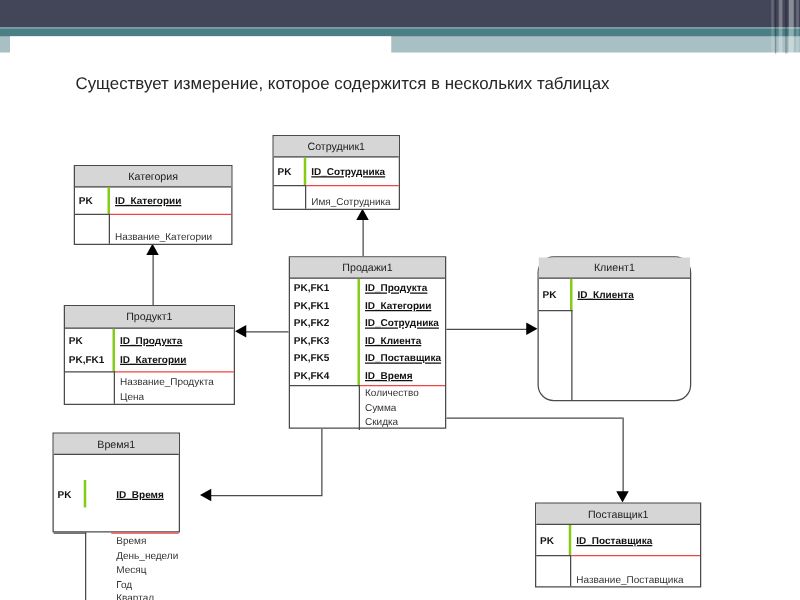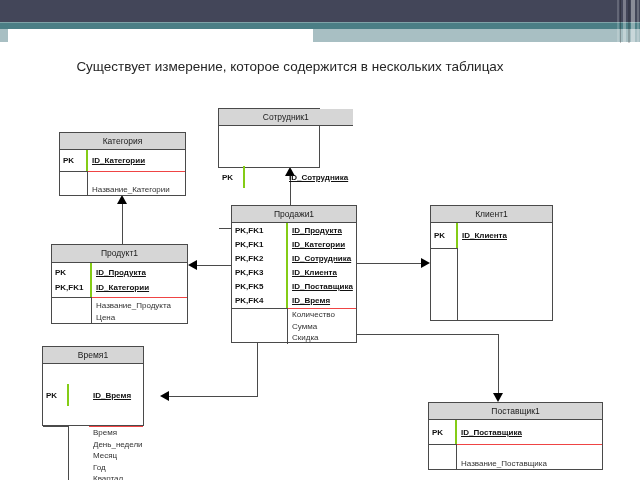--- a/index.html
+++ b/index.html
@@ -14,21 +14,21 @@
   .stripe{position:absolute;top:0;height:43px;}
   .s1{left:617px;width:2px;background:rgba(255,255,255,0.18);}
   .s2{left:620px;width:1px;background:rgba(0,0,0,0.25);}
   .s3{left:623px;width:3px;background:rgba(255,255,255,0.30);}
   .s4{left:628px;width:2px;background:rgba(0,0,0,0.18);}
   .s5{left:631px;width:4px;background:rgba(255,255,255,0.38);}
   .s6{left:637px;width:2px;background:rgba(255,255,255,0.20);}
 
   .slide-title{position:absolute;left:35px;top:26px;font-size:24px;font-weight:bold;
                color:#2134c7;letter-spacing:0px;white-space:nowrap;}
-  .slide-subtitle{position:absolute;left:16px;top:59px;width:548px;text-align:center;
+  .slide-subtitle{position:absolute;left:0;top:59px;width:548px;text-align:center;
                   font-size:13.5px;color:#262626;white-space:nowrap;}
 
   
   .etable{position:absolute;box-sizing:border-box;background:#fff;border:1px solid #4a4a4a;
           display:grid;z-index:2;color:#111;
           grid-template-columns:var(--kw) 1fr;
           grid-template-rows:var(--hh) var(--kh) 1fr;
           font-size:8px;line-height:var(--klh);}
   .et-h{grid-column:1 / 3;grid-row:1;background:#d6d6d6;border-bottom:1px solid #4a4a4a;
         display:flex;align-items:center;justify-content:center;font-size:8.5px;color:#1b1b1b;}
@@ -38,26 +38,26 @@
   .et-akey {grid-column:1;grid-row:3;border-right:1px solid #4a4a4a;border-top:1px solid #4a4a4a;}
   .et-attrs{grid-column:2;grid-row:3;border-top:1px solid #ef4444;
             display:flex;flex-direction:column;justify-content:flex-end;padding-left:4px;
             color:#333;line-height:11.5px;}
   .kline{font-weight:bold;white-space:nowrap;}
   .fline{font-weight:bold;text-decoration:underline;white-space:nowrap;}
   .aline{white-space:nowrap;}
 
   
   #t0{left:59px; top:132px;width:127px;height:64px; --kw:28px;--hh:17px;--kh:21px;--klh:13px;}
-  #t1{left:218px;top:108px;width:102px;height:60px;gap:40px; --kw:26px;--hh:17px;--kh:22px;--klh:13px;}
+  #t1{left:218px;top:108px;width:102px;height:60px; --kw:26px;--hh:17px;--kh:22px;--klh:13px;}
   #t2{left:231px;top:205px;width:126px;height:138px;--kw:56px;--hh:17px;--kh:85px;--klh:14px;}
-  #t3{left:430px;top:205px;width:123px;height:116px;--kw:27px;--hh:17px;--kh:25px;--klh:13px;}
+  #t3{left:430px;top:205px;width:123px;height:116px;border-radius:13px;--kw:27px;--hh:17px;--kh:25px;--klh:13px;}
   #t4{left:51px; top:244px;width:137px;height:80px; --kw:40px;--hh:18px;--kh:34px;--klh:15px;}
   #t5{left:42px; top:346px;width:102px;height:80px;gap:20px;--kw:26px;--hh:17px;--kh:22px;--klh:13px;}
-  #t6{left:428px;top:402px;width:175px;height:68px; --kw:28px;--hh:17px;--kh:24px;--klh:13px;}
+  #t6{left:428px;top:402px;width:133px;height:68px; --kw:28px;--hh:17px;--kh:24px;--klh:13px;}
 
   
   .cline{position:absolute;background:#4a4a4a;z-index:1;}
   .arr{position:absolute;width:0;height:0;z-index:1;}
   .arr-up   {border-left:5px solid transparent;border-right:5px solid transparent;border-bottom:9px solid #000;}
   .arr-down {border-left:5px solid transparent;border-right:5px solid transparent;border-top:9px solid #000;}
   .arr-left {border-top:5px solid transparent;border-bottom:5px solid transparent;border-right:9px solid #000;}
   .arr-right{border-top:5px solid transparent;border-bottom:5px solid transparent;border-left:9px solid #000;}
 
   #lnA {left:122px;top:203px;width:1px;height:41px;}

